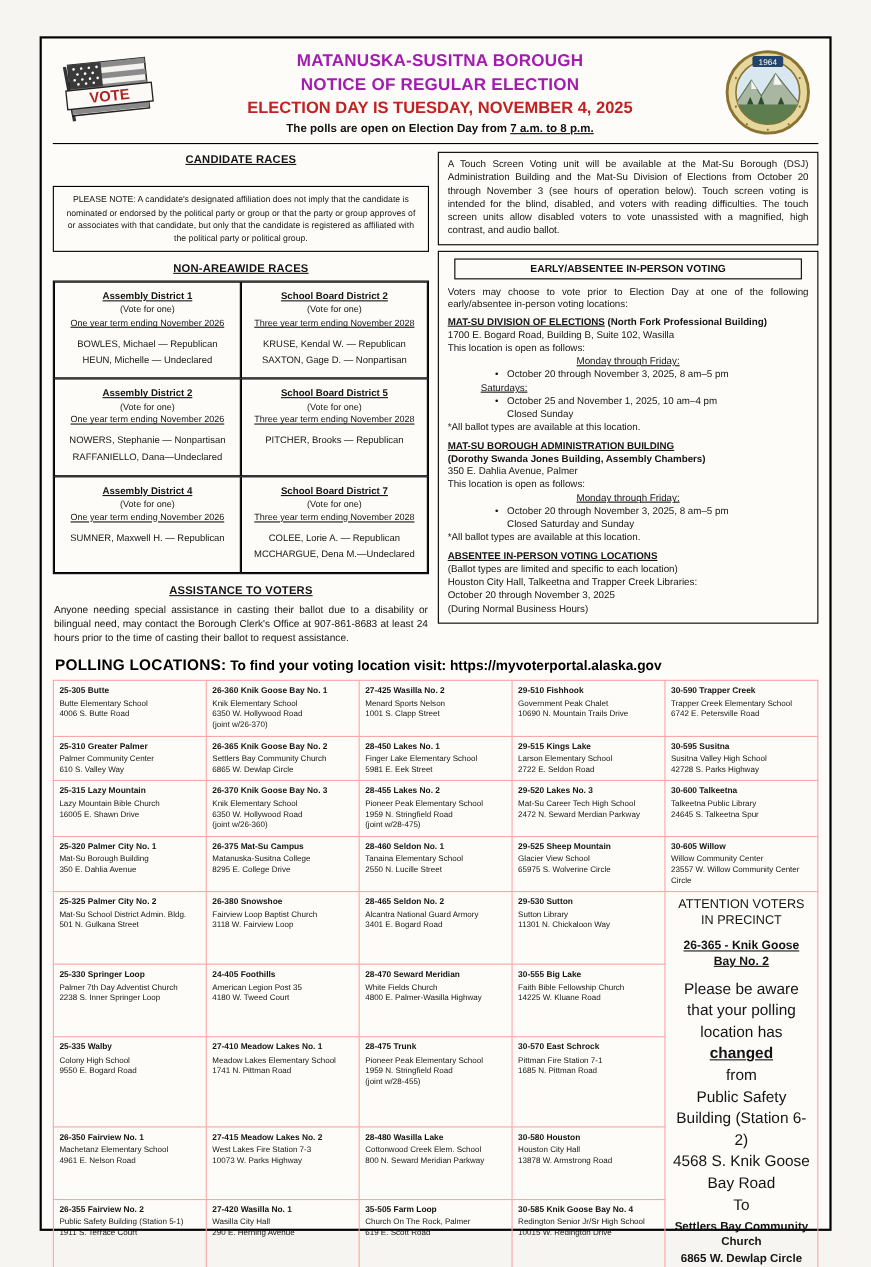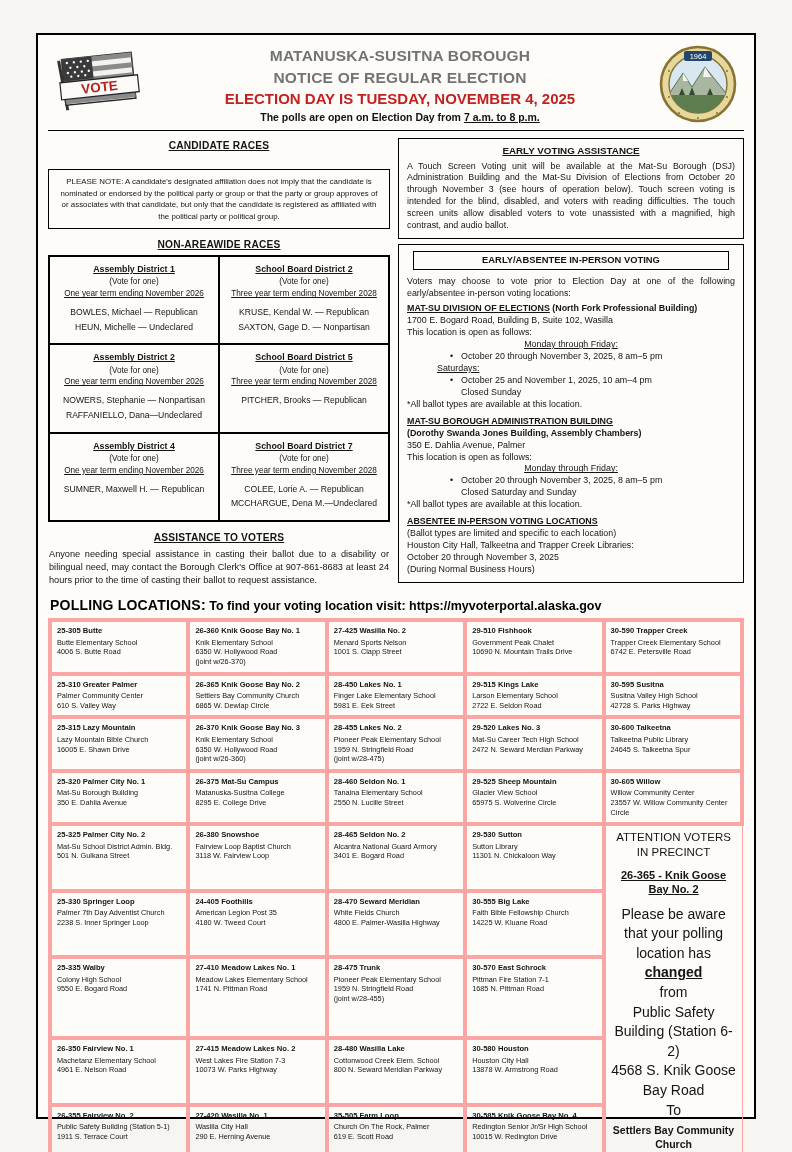--- a/index.html
+++ b/index.html
@@ -16,21 +16,21 @@
     padding:8px 10px 6px; display:flex; flex-direction:column;
   }
   .u { text-decoration:underline; }
   p { margin:0; }
 
   
   .masthead { display:flex; align-items:center; border-bottom:1.6px solid #000; padding:2px 4px 7px; }
   .flag-wrap { width:92px; flex:0 0 auto; }
   .seal-wrap { width:84px; flex:0 0 auto; display:flex; justify-content:center; }
   .titles { flex:1; text-align:center; }
-  .t1, .t2 { font-size:15.5px; font-weight:bold; color:#737373; line-height:1.4; letter-spacing:.2px; }
+  .t1, .t2 { font-size:15.5px; font-weight:bold; color:#a21caf; line-height:1.4; letter-spacing:.2px; }
   .t3 { font-size:15px; font-weight:bold; color:#c22121; line-height:1.4; }
   .t4 { font-size:10.5px; font-weight:bold; color:#111; margin-top:2px; }
 
   
   .cols { display:grid; grid-template-columns:342px 1fr; gap:8px; margin-top:7px; }
 
   
   .sec-head { text-align:center; font-weight:bold; font-size:10.2px; margin:2px 0 5px; letter-spacing:.2px; }
   .mt { margin-top:10px; }
   .note-box { border:1.2px solid #000; padding:6px 8px; font-size:7.9px; line-height:1.45; text-align:center;margin-top:18px; }
@@ -58,21 +58,21 @@
   .indent2 { padding-left:54px; }
   .mt2 { margin-top:5px; }
   .mb2 { margin-bottom:4px; }
   .abs-title { font-weight:bold; }
 
   
   .polling-heading { margin:10px 2px 4px; font-weight:bold; color:#000; }
   .ph-b { font-size:14px; letter-spacing:.2px; }
   .ph-r, .ph-u { font-size:12.5px; }
   .polling-table { width:100%; border-collapse:collapse; table-layout:fixed; }
-  .polling-table td { border:4px solid #fca5a5; vertical-align:top; padding:4px 5px 5px; width:20%; overflow:hidden; }
+  .polling-table td { border:1px solid #fca5a5; vertical-align:top; padding:4px 5px 5px; width:20%; overflow:hidden; }
   .p-t { font-weight:bold; font-size:7.6px; line-height:1.25; margin-bottom:2px; }
   .p-l { font-size:7.3px; line-height:1.32; }
   .attention-cell { text-align:center; padding:8px 6px 6px; border-width:1.6px !important; }
   .att-h { font-weight:normal; font-size:11.5px; line-height:1.3; }
   .att-p { font-weight:bold; font-size:11px; text-decoration:underline; margin:8px 6px; line-height:1.3; }
   .att-b { font-size:14px; line-height:1.4; }
   .att-ch { font-weight:bold; text-decoration:underline; }
   .att-n { font-weight:bold; font-size:10.5px; line-height:1.35; margin-top:3px; }
 
   
@@ -217,21 +217,20 @@
               <div class="race-cand">MCCHARGUE, Dena M.—Undeclared</div>
             </div>
           </div>
         </div>
       <div class="sec-head mt"><span class="u">ASSISTANCE TO VOTERS</span></div>
       <p class="assist-text">Anyone needing special assistance in casting their ballot due to a disability or bilingual need, may contact the Borough Clerk's Office at 907-861-8683 at least 24 hours prior to the time of casting their ballot to request assistance.</p>
     </div>
 
     <div class="right-col">
       <div class="box">
-        <div class="box-title"><span class="u">EARLY VOTING ASSISTANCE</span></div>
         <p class="just">A Touch Screen Voting unit will be available at the Mat-Su Borough (DSJ) Administration Building and the Mat-Su Division of Elections from October 20 through November 3 (see hours of operation below). Touch screen voting is intended for the blind, disabled, and voters with reading difficulties. The touch screen units allow disabled voters to vote unassisted with a magnified, high contrast, and audio ballot.</p>
       </div>
       <div class="box">
         <div class="eab-strip">EARLY/ABSENTEE IN-PERSON VOTING</div>
         <p class="just mb2">Voters may choose to vote prior to Election Day at one of the following early/absentee in-person voting locations:</p>
 
         <div class="loc-name"><span class="u">MAT-SU DIVISION OF ELECTIONS</span><span> (North Fork Professional Building)</span></div>
         <div>1700 E. Bogard Road, Building B, Suite 102, Wasilla</div>
         <div>This location is open as follows:</div>
         <div class="center"><span class="u">Monday through Friday:</span></div>

